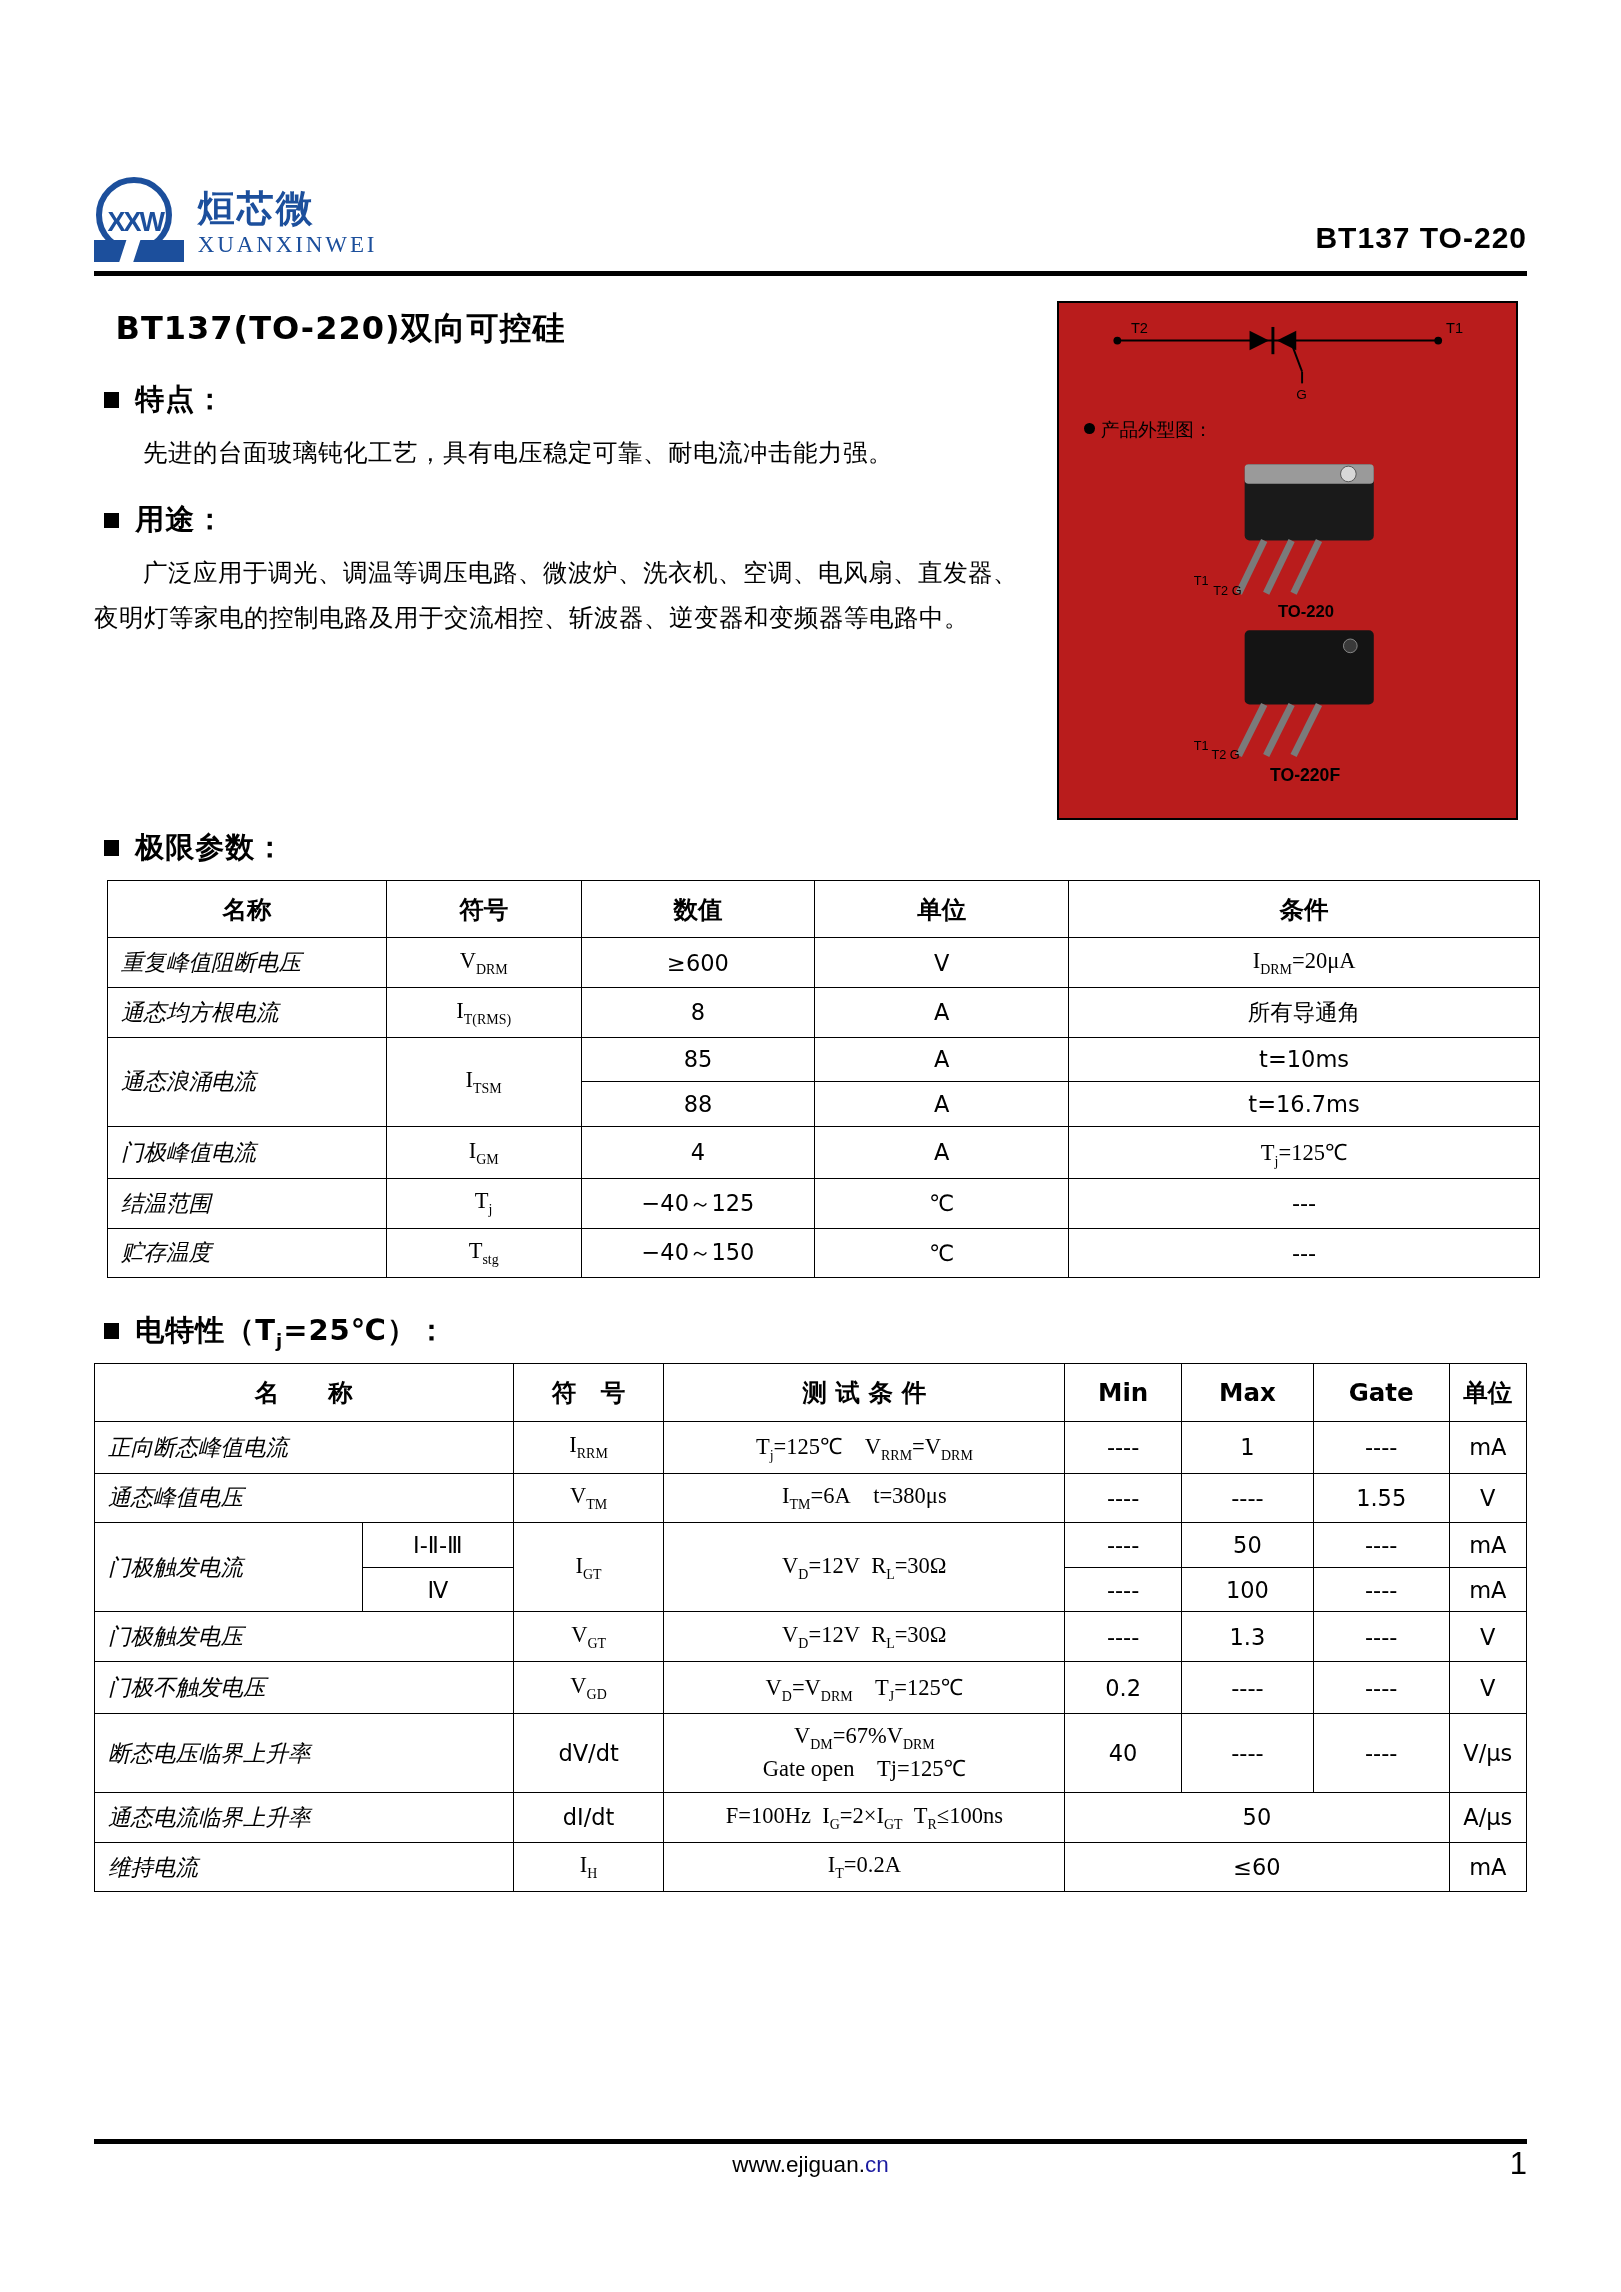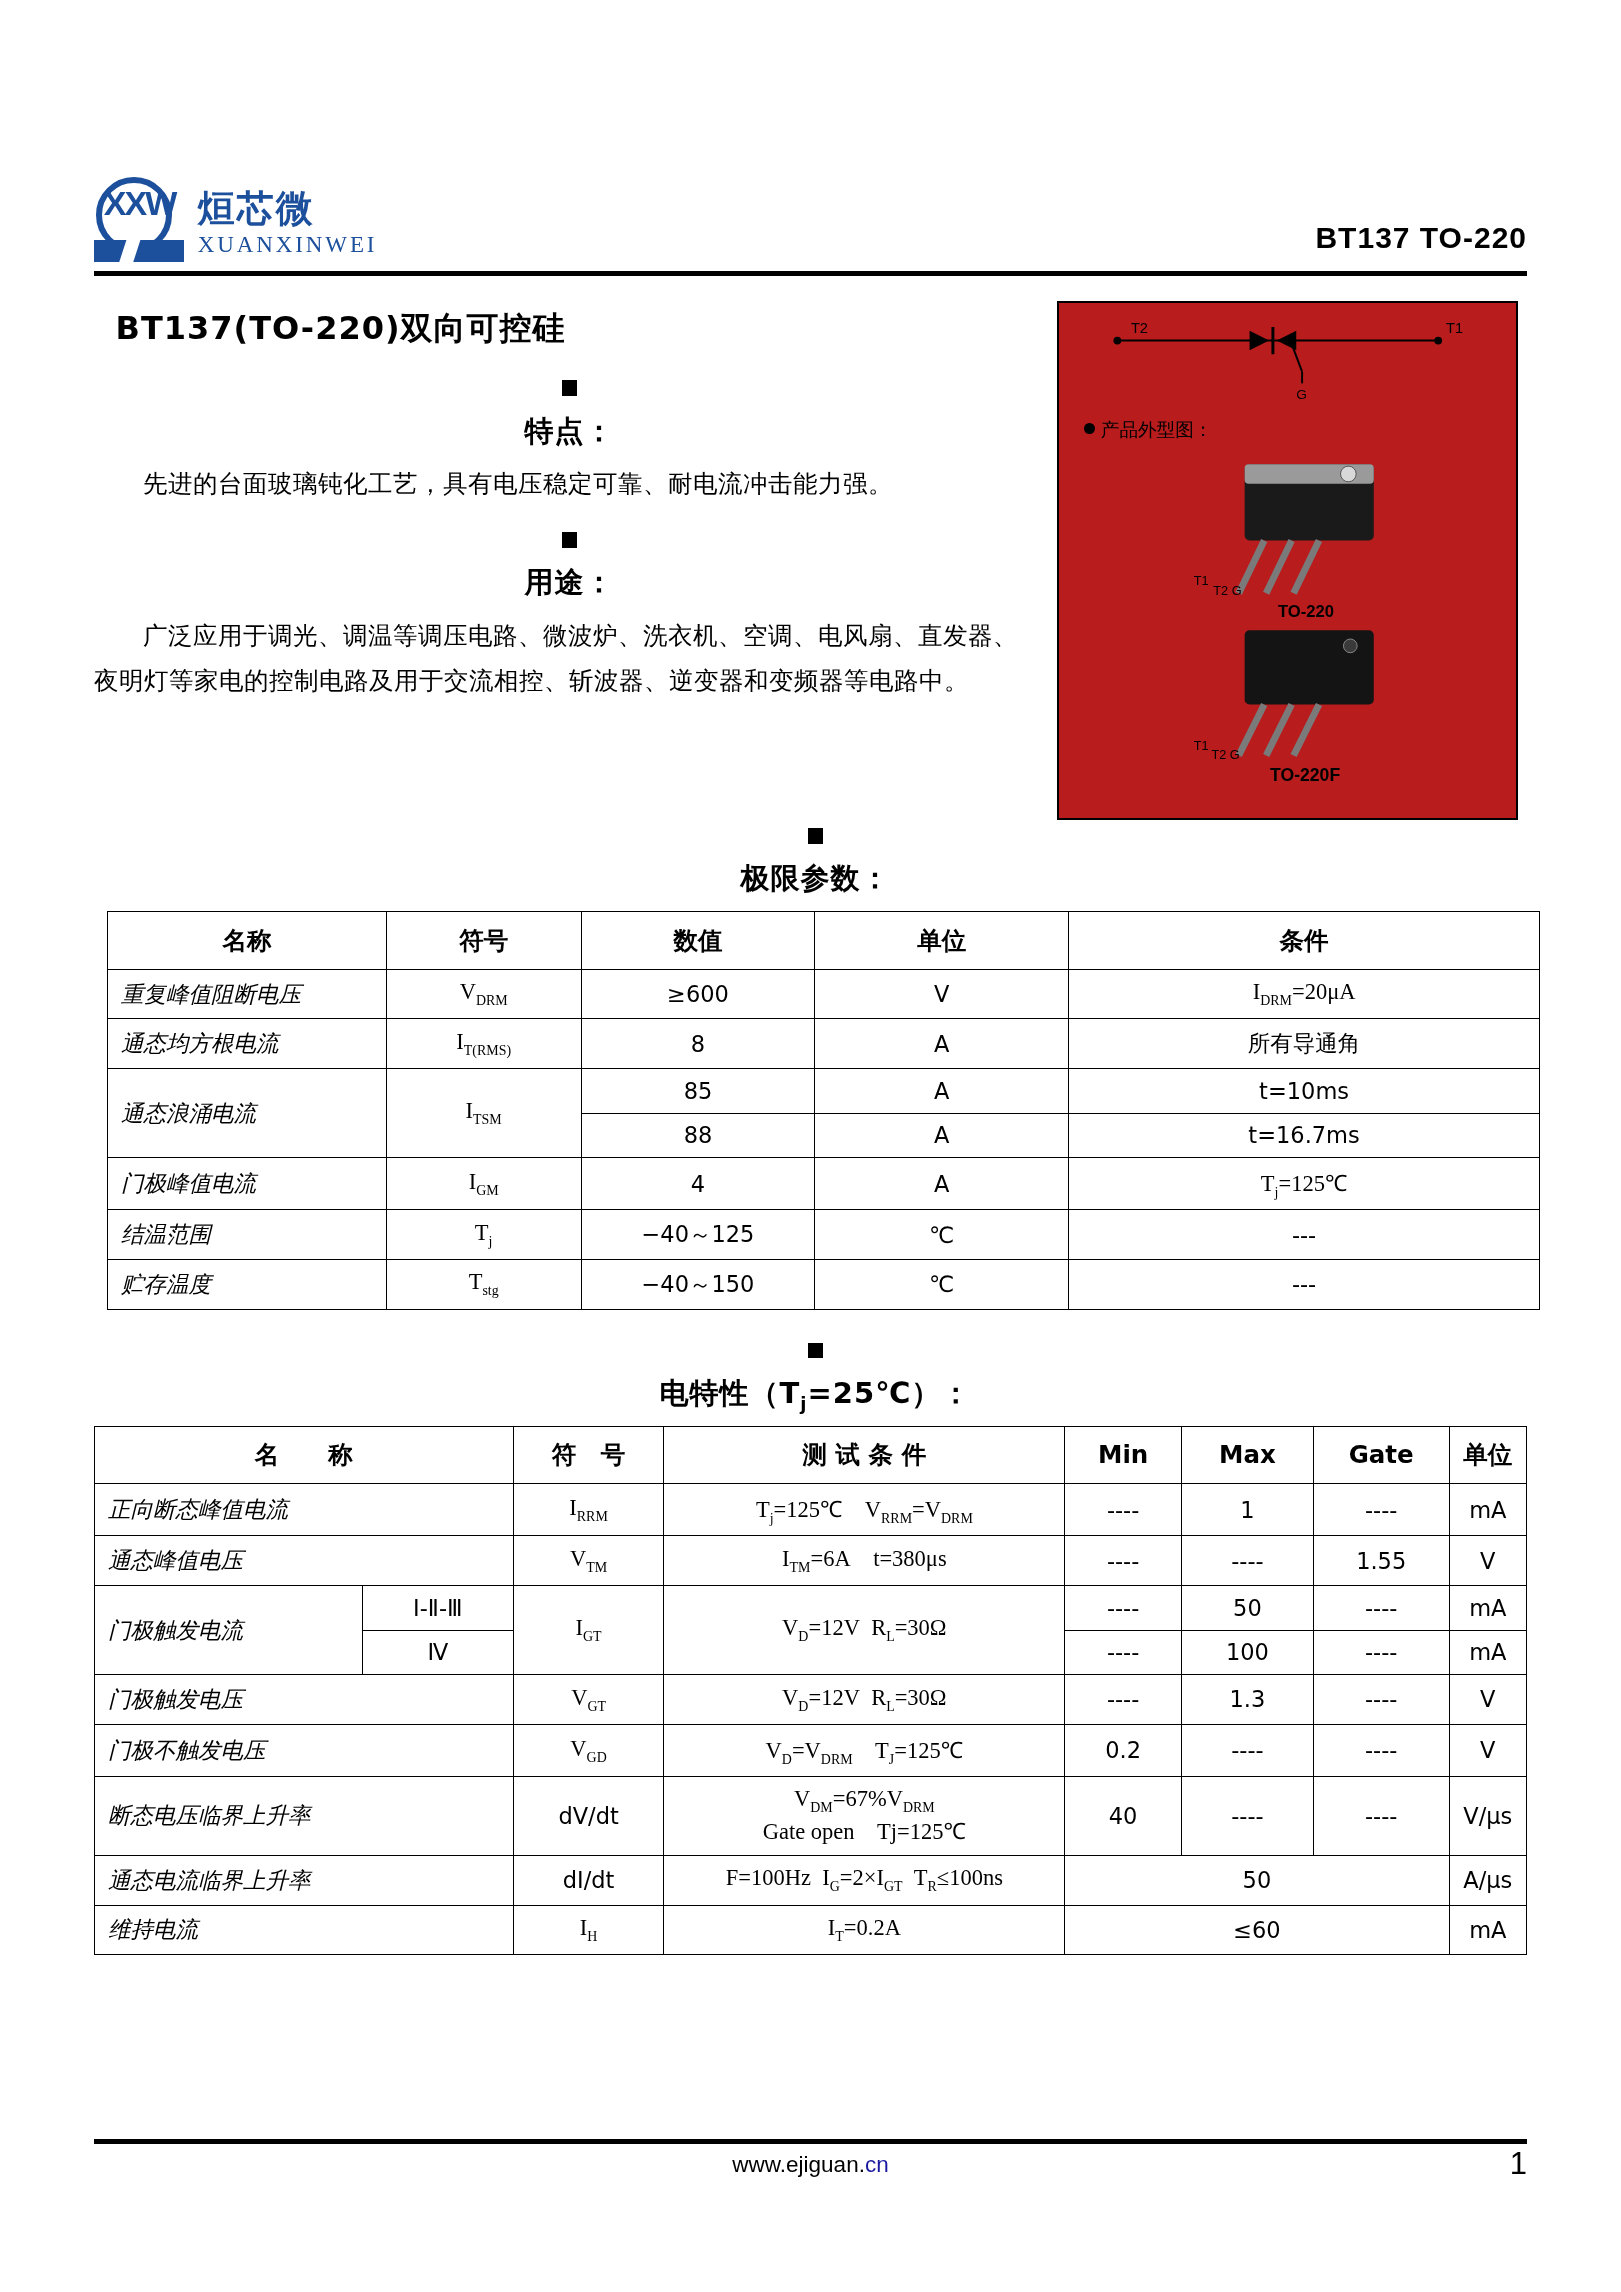--- a/index.html
+++ b/index.html
@@ -5,34 +5,34 @@
   html,body{margin:0;padding:0;background:#fff;}
   body{width:1621px;height:2293px;font-family:"Liberation Serif",serif;color:#000;}
   .page{position:relative;width:1621px;height:2293px;background:#fff;}
   .sheet{position:absolute;left:94px;top:147px;width:1433px;}
 
   
   .header{display:flex;align-items:flex-end;justify-content:space-between;height:118px;}
   .logo-wrap{display:flex;align-items:center;gap:13.7px;}
   .logo-mark{width:90px;height:90px;position:relative;}
   .logo-mark .ring{position:absolute;left:2px;top:2px;width:76px;height:76px;border:6.9px solid #1c4f9c;border-radius:50%;box-sizing:border-box;}
-  .logo-mark .xxw{position:absolute;left:9.8px;top:9px;width:63px;height:39px;font-family:"Liberation Sans",sans-serif;font-weight:bold;font-size:34px;color:#1c4f9c;letter-spacing:-2px;text-align:center;line-height:39px;}
+  .logo-mark .xxw{position:absolute;left:9.8px;top:28px;width:63px;height:39px;font-family:"Liberation Sans",sans-serif;font-weight:bold;font-size:27px;color:#1c4f9c;letter-spacing:-2px;text-align:center;line-height:39px;}
   .logo-mark .bar{position:absolute;left:0px;top:65px;width:90px;height:21.6px;background:#1c4f9c;}
   .logo-mark .bar:after{content:"";position:absolute;left:29px;top:-5.9px;width:13.7px;height:33px;background:#fff;transform:skewX(-18deg);}
   .logo-text{display:flex;flex-direction:column;justify-content:flex-end;}
   .logo-cn{font-family:"DejaVu Sans",sans-serif;font-weight:bold;font-size:37px;line-height:49px;color:#1c4f9c;letter-spacing:2px;}
   .logo-en{font-family:Liberation Serif, serif;font-size:23px;letter-spacing:2.9px;color:#1c4f9c;line-height:23.5px;}
   .header-right{font-family:"Liberation Sans",sans-serif;font-size:30px;font-weight:bold;letter-spacing:1px;padding-bottom:9.8px;}
   .rule-top{height:4.9px;background:#000;margin-top:5.9px;}
 
   
   .intro{display:flex;gap:21.6px;margin-top:25.5px;}
   .intro-left{width:941px;}
   .doc-title{font-family:"DejaVu Sans",sans-serif;font-weight:bold;font-size:32px;letter-spacing:1px;margin:5.9px 0 29px 21.6px;}
-  .sec{display:flex;align-items:center;gap:15.7px;margin:0 0 9.8px 9.8px;flex-direction:column;}
+  .sec{display:flex;align-items:center;gap:15.7px;margin:0 0 9.8px 9.8px;}
   .sq{width:15.7px;height:15.7px;background:#000;display:inline-block;}
   .sec-title{font-family:"DejaVu Sans",sans-serif;font-weight:bold;font-size:29px;letter-spacing:1px;}
   .para{font-family:"DejaVu Sans",sans-serif;font-size:24.5px;line-height:45px;margin:5.9px 0 25.5px 0;text-indent:49px;letter-spacing:0.5px;}
   .para.p2{margin-bottom:28px;}
 
   
   .pkg{width:461px;height:519px;border:2px solid #000;box-sizing:border-box;position:relative;background:#b91c1c;overflow:hidden;}
   .pkg .sym{position:absolute;left:0;top:13.7px;width:100%;height:88px;}
   .pkg .cap{position:absolute;left:25.5px;top:114px;font-family:"DejaVu Sans",sans-serif;font-size:18.6px;}
   .pkg .dot{display:inline-block;width:10.8px;height:10.8px;background:#000;border-radius:50%;margin-right:5.9px;vertical-align:2px;}

